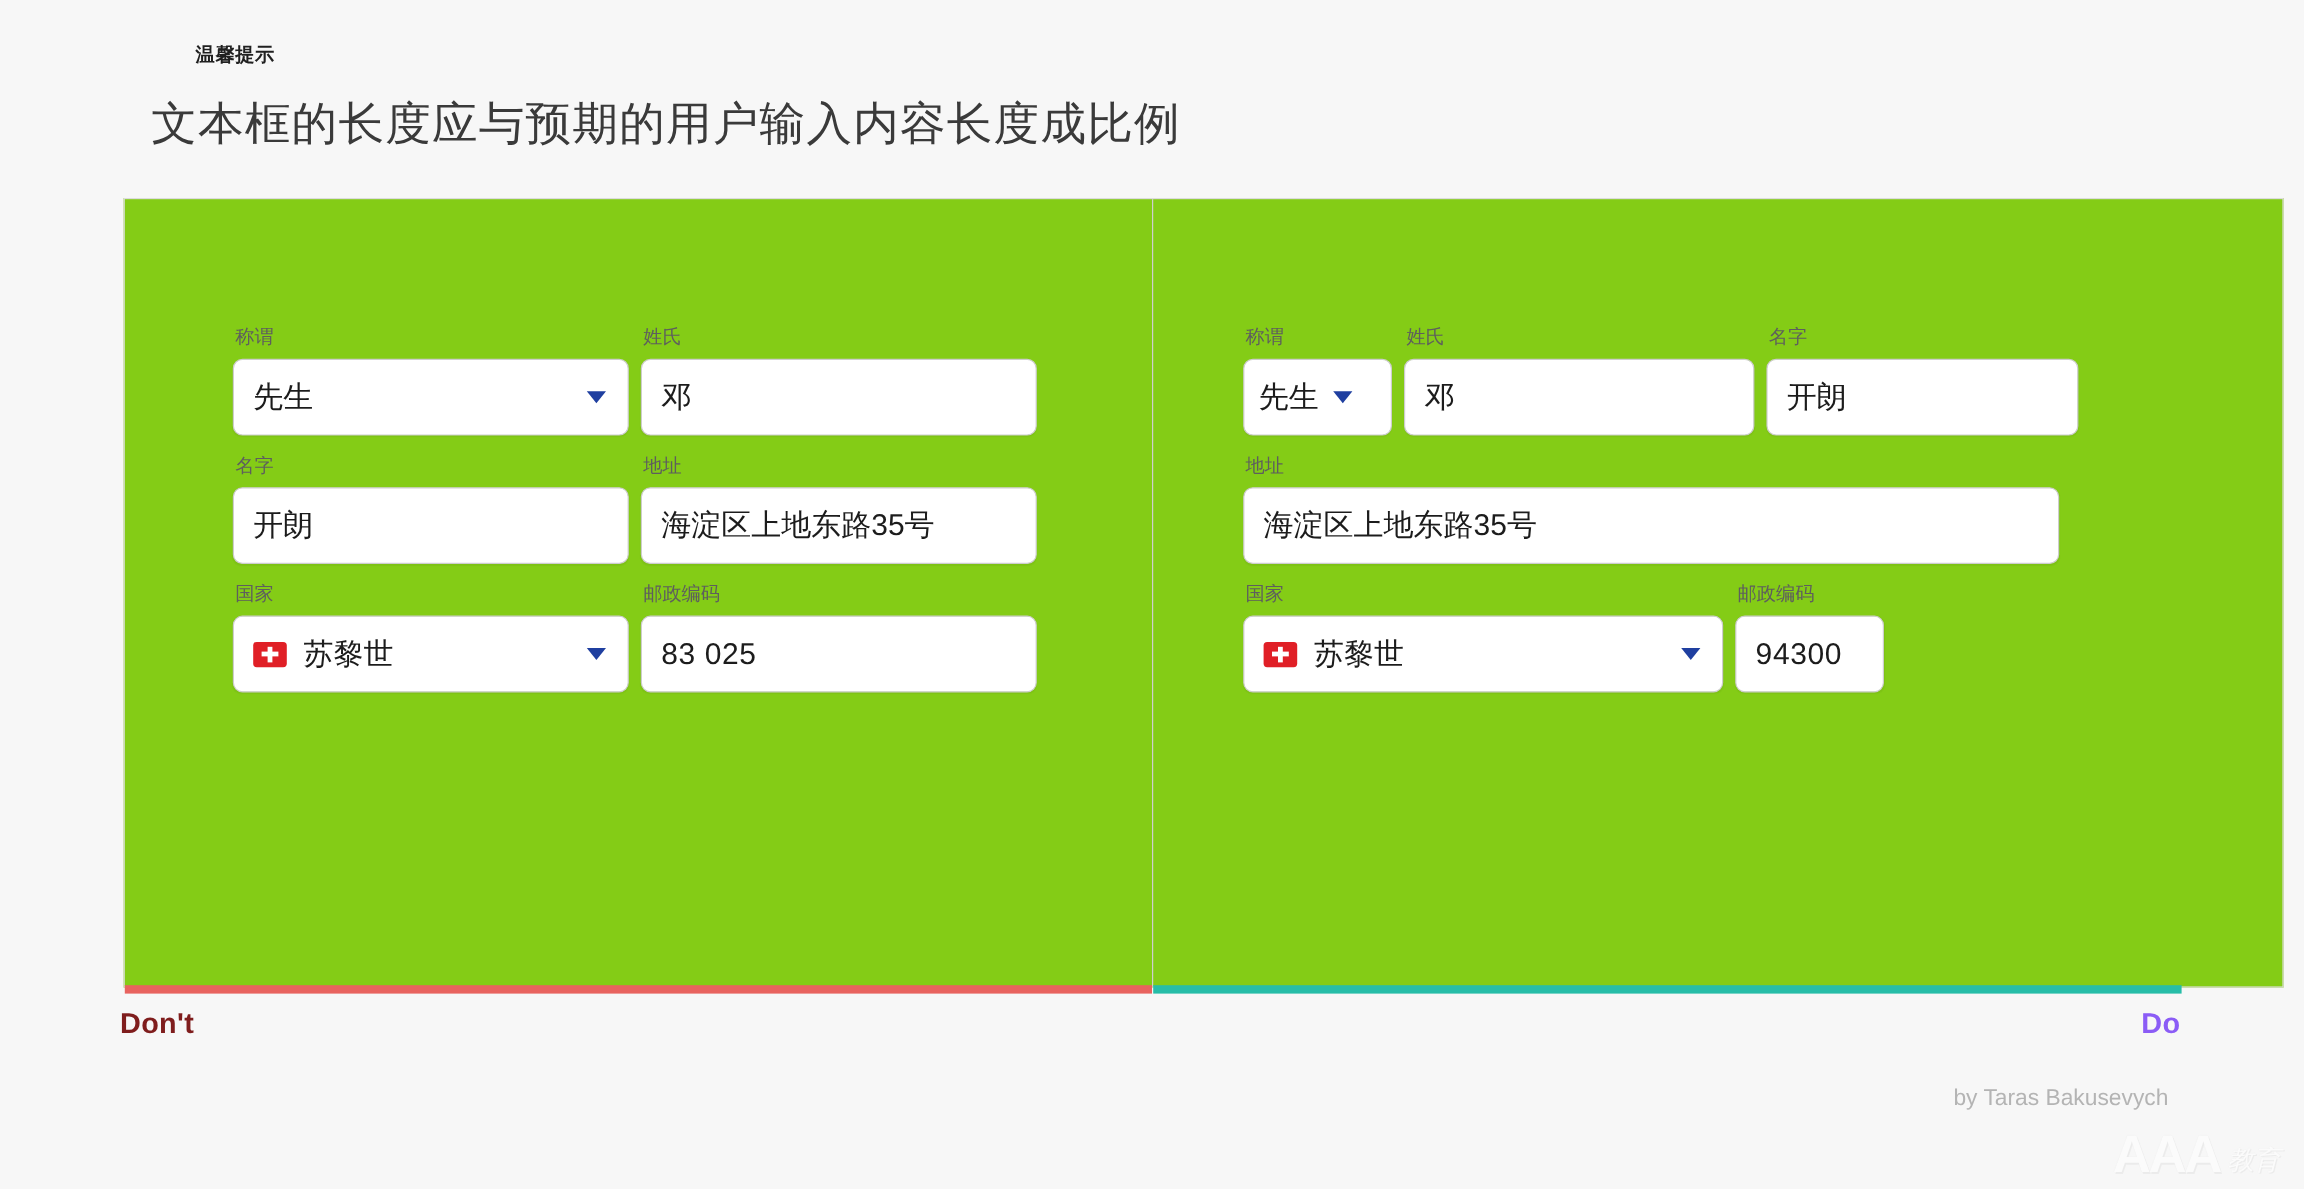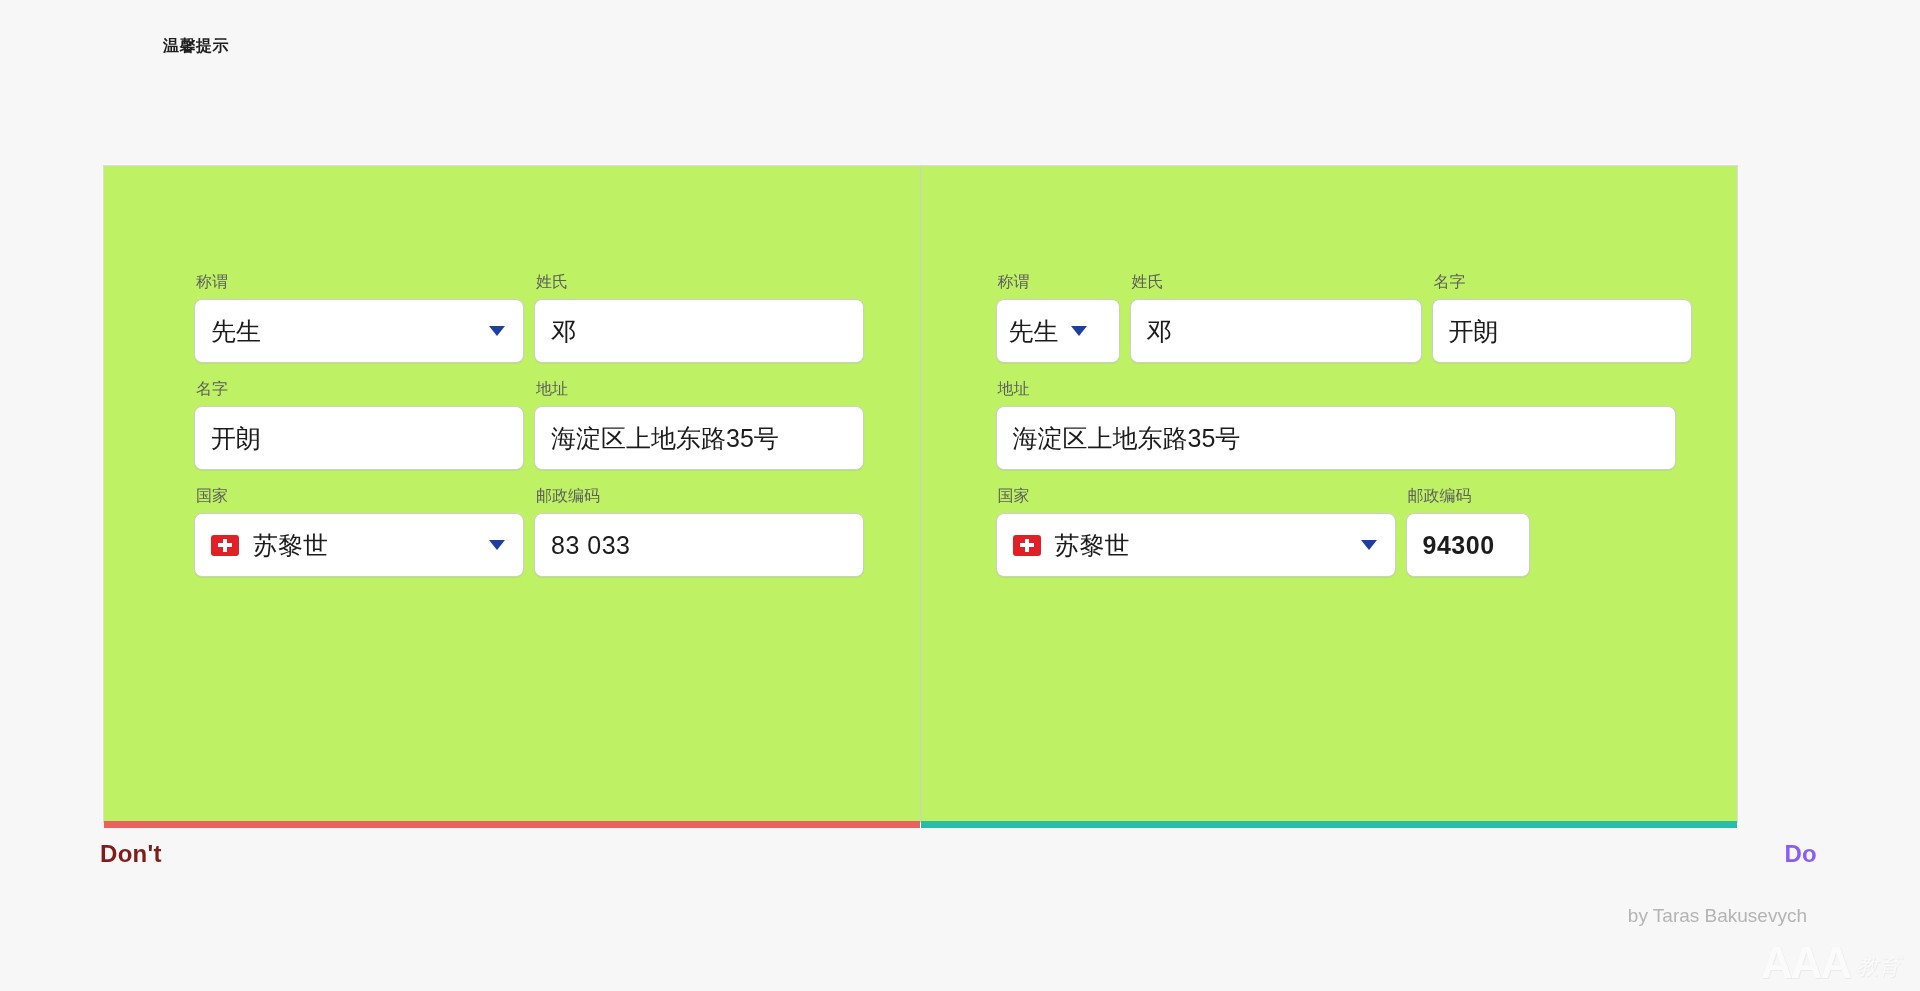--- a/index.html
+++ b/index.html
@@ -33,25 +33,25 @@
     color: #3a3a3a;
     letter-spacing: 1px;
     white-space: nowrap;
   }
 
   
   .board {
     position: absolute;
     left: 103px;
     top: 165px;
-    width: 1635px;
+    width: 1800px;
     height: 658px;
     display: flex;
     border: 1px solid #dcdcdc;
-    background: #bef264;
+    background: #84cc16;
   }
   .panel {
     position: relative;
     height: 100%;
     padding: 0;
   }
   .panel-dont { width: 857px; border-right: 1px solid #cfcfcf; }
   .panel-do   { width: 857px; }
 
   .panel-bar {
@@ -133,21 +133,21 @@
   
   .w-dont-a { width: 330px; }
   .w-dont-b { width: 330px; }
 
   
   .w-title  { width: 124px; }
   .w-sur    { width: 292px; }
   .w-given  { width: 260px; }
   .w-addr   { width: 680px; }
   .w-country{ width: 400px; }
-  .w-zip    { width: 124px; font-weight: bold; }
+  .w-zip    { width: 124px; }
 
   .w-title.control { padding: 0 12px; justify-content: flex-start; }
 
   
   .verdict {
     position: absolute;
     top: 840px;
     font-size: 24px;
     font-weight: bold;
     letter-spacing: .3px;
@@ -187,20 +187,21 @@
     font-style: italic;
     line-height: 1.4;
   }
 </style>
 </head>
 <body>
 
 <div class="page">
 
   <div class="eyebrow">温馨提示</div>
+  <div class="headline">文本框的长度应与预期的用户输入内容长度成比例</div>
 
   <div class="board">
 
     <div class="panel panel-dont">
       <div class="form">
 
         <div class="row">
           <div class="field">
             <span class="field-label">称谓</span>
             <div class="control w-dont-a">
@@ -236,21 +237,21 @@
             <span class="field-label">国家</span>
             <div class="control w-dont-a">
               <span class="flag"></span>
               <span class="value">苏黎世</span>
               <span class="caret caret-right"></span>
             </div>
           </div>
           <div class="field">
             <span class="field-label">邮政编码</span>
             <div class="control w-dont-b">
-              <span class="value num">83 033</span>
+              <span class="value num">83 025</span>
             </div>
           </div>
         </div>
 
       </div>
       <div class="panel-bar"></div>
     </div>
 
     <div class="panel panel-do">
       <div class="form">

